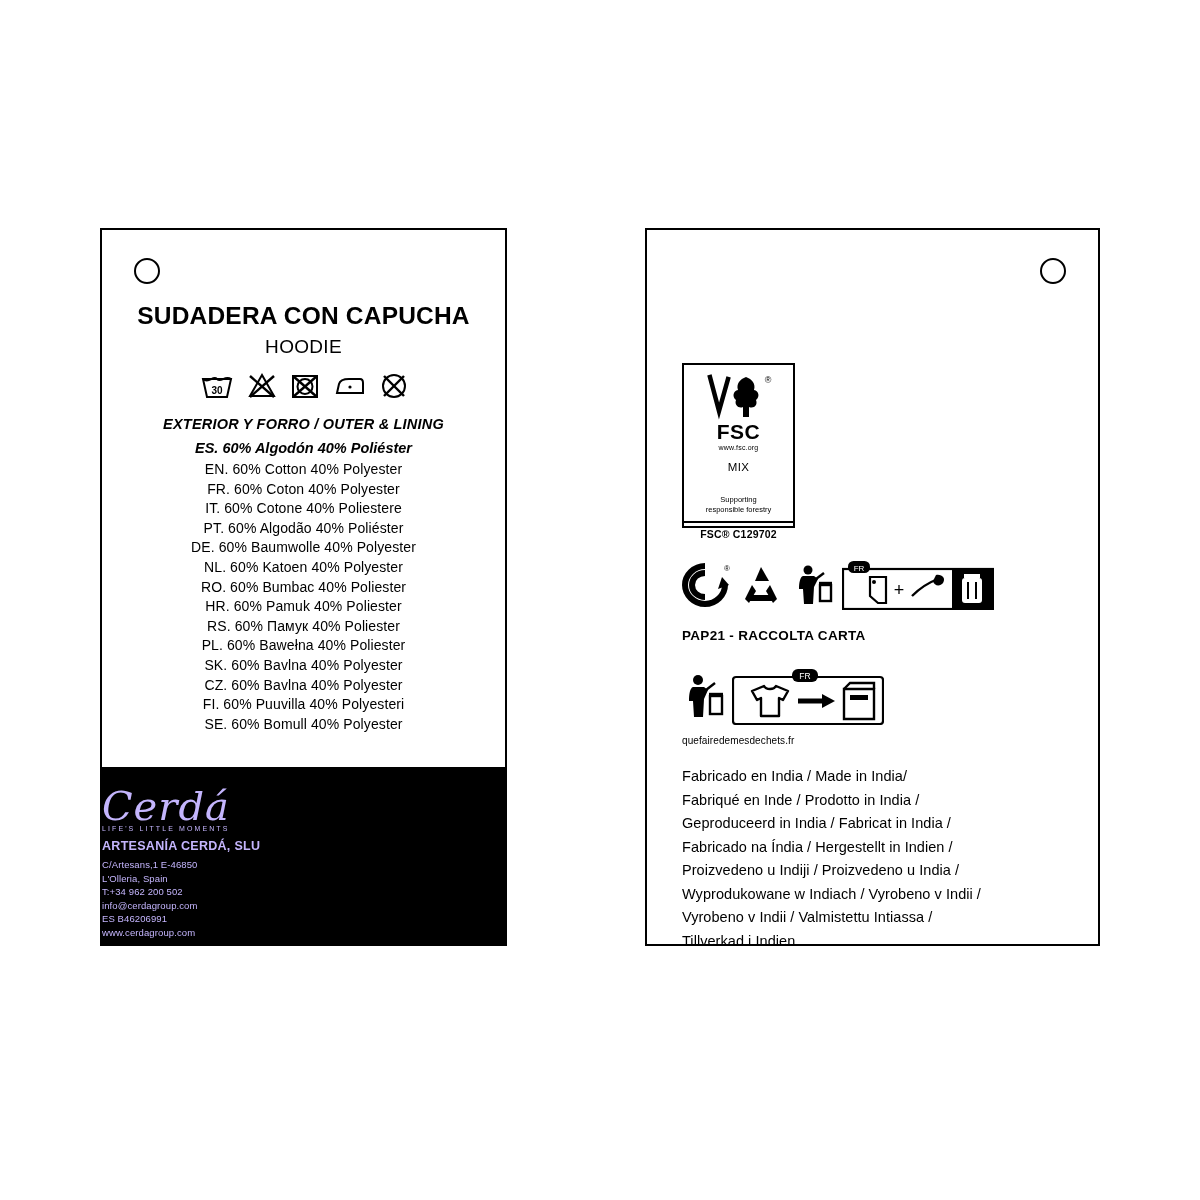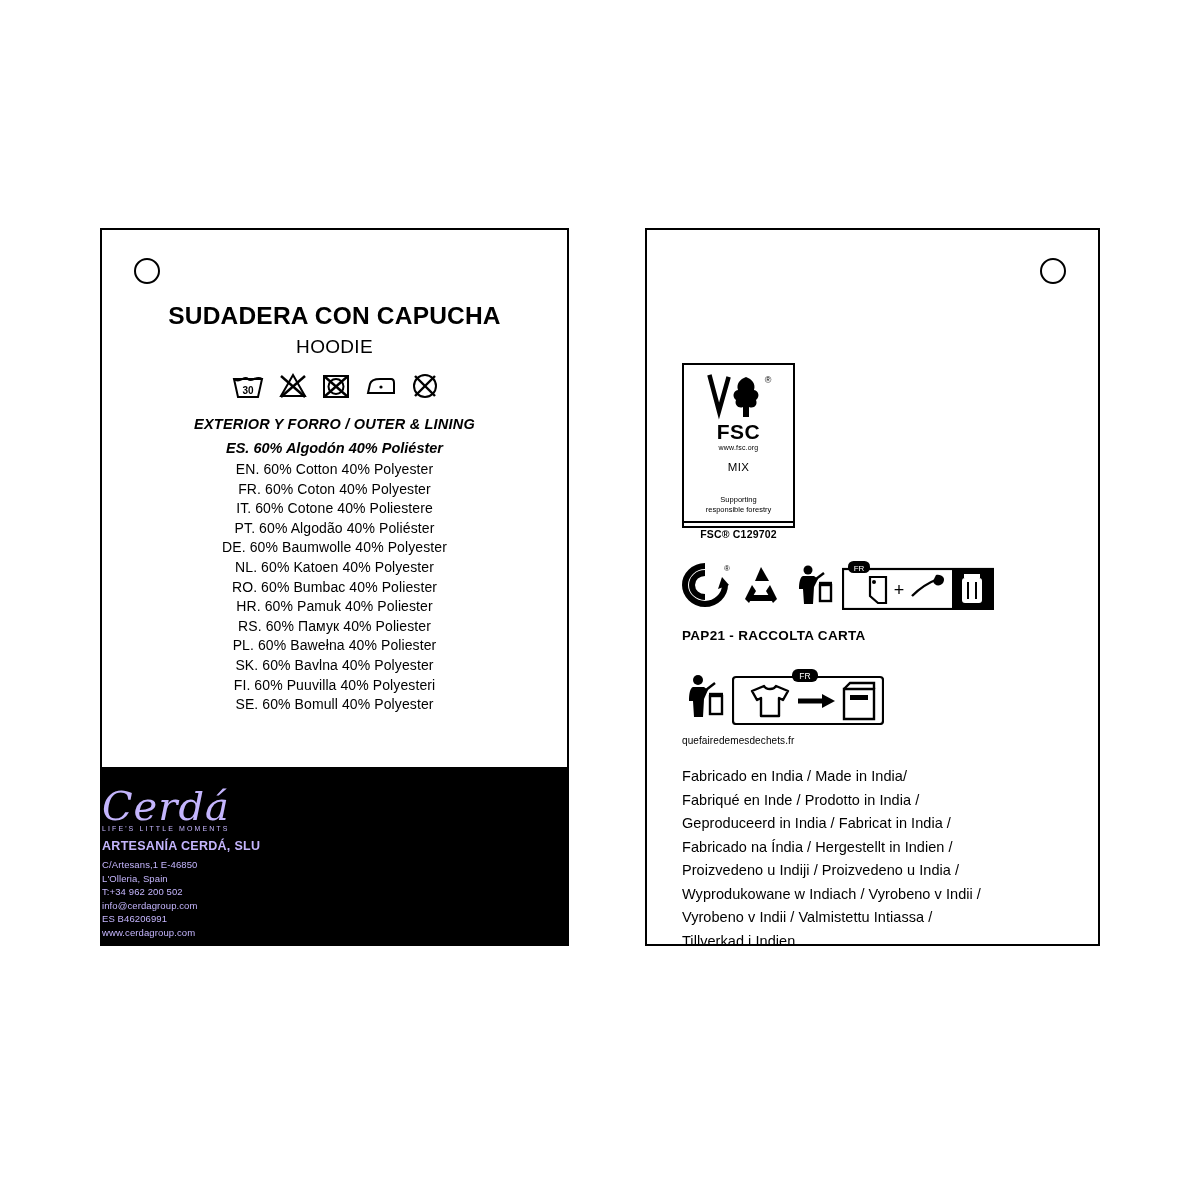--- a/index.html
+++ b/index.html
@@ -24,21 +24,21 @@
   
   .tag {
     position: absolute;
     background: #fff;
     border: 2px solid #000;
     box-sizing: border-box;
   }
   .tag-front {
     left: 100px;
     top: 228px;
-    width: 469px;
+    width: 407px;
     height: 718px;
   }
   .tag-back {
     left: 645px;
     top: 228px;
     width: 455px;
     height: 718px;
   }
 
   .hole {
@@ -314,20 +314,21 @@
         <li>FR. 60% Coton 40% Polyester</li>
         <li>IT. 60% Cotone 40% Poliestere</li>
         <li>PT. 60% Algodão 40% Poliéster</li>
         <li>DE. 60% Baumwolle 40% Polyester</li>
         <li>NL. 60% Katoen 40% Polyester</li>
         <li>RO. 60% Bumbac 40% Poliester</li>
         <li>HR. 60% Pamuk 40% Poliester</li>
         <li>RS. 60% Памук 40% Poliester</li>
         <li>PL. 60% Bawełna 40% Poliester</li>
         <li>SK. 60% Bavlna 40% Polyester</li>
+        <li>CZ. 60% Bavlna 40% Polyester</li>
         <li>FI. 60% Puuvilla 40% Polyesteri</li>
         <li>SE. 60% Bomull 40% Polyester</li>
       </ul>
     </div>
 
     <div class="footer-black">
       <div class="brand-script">Cerdá</div>
       <div class="brand-tagline">LIFE'S LITTLE MOMENTS</div>
       <div class="brand-company">ARTESANÍA CERDÁ, SLU</div>
       <div class="brand-lines">

